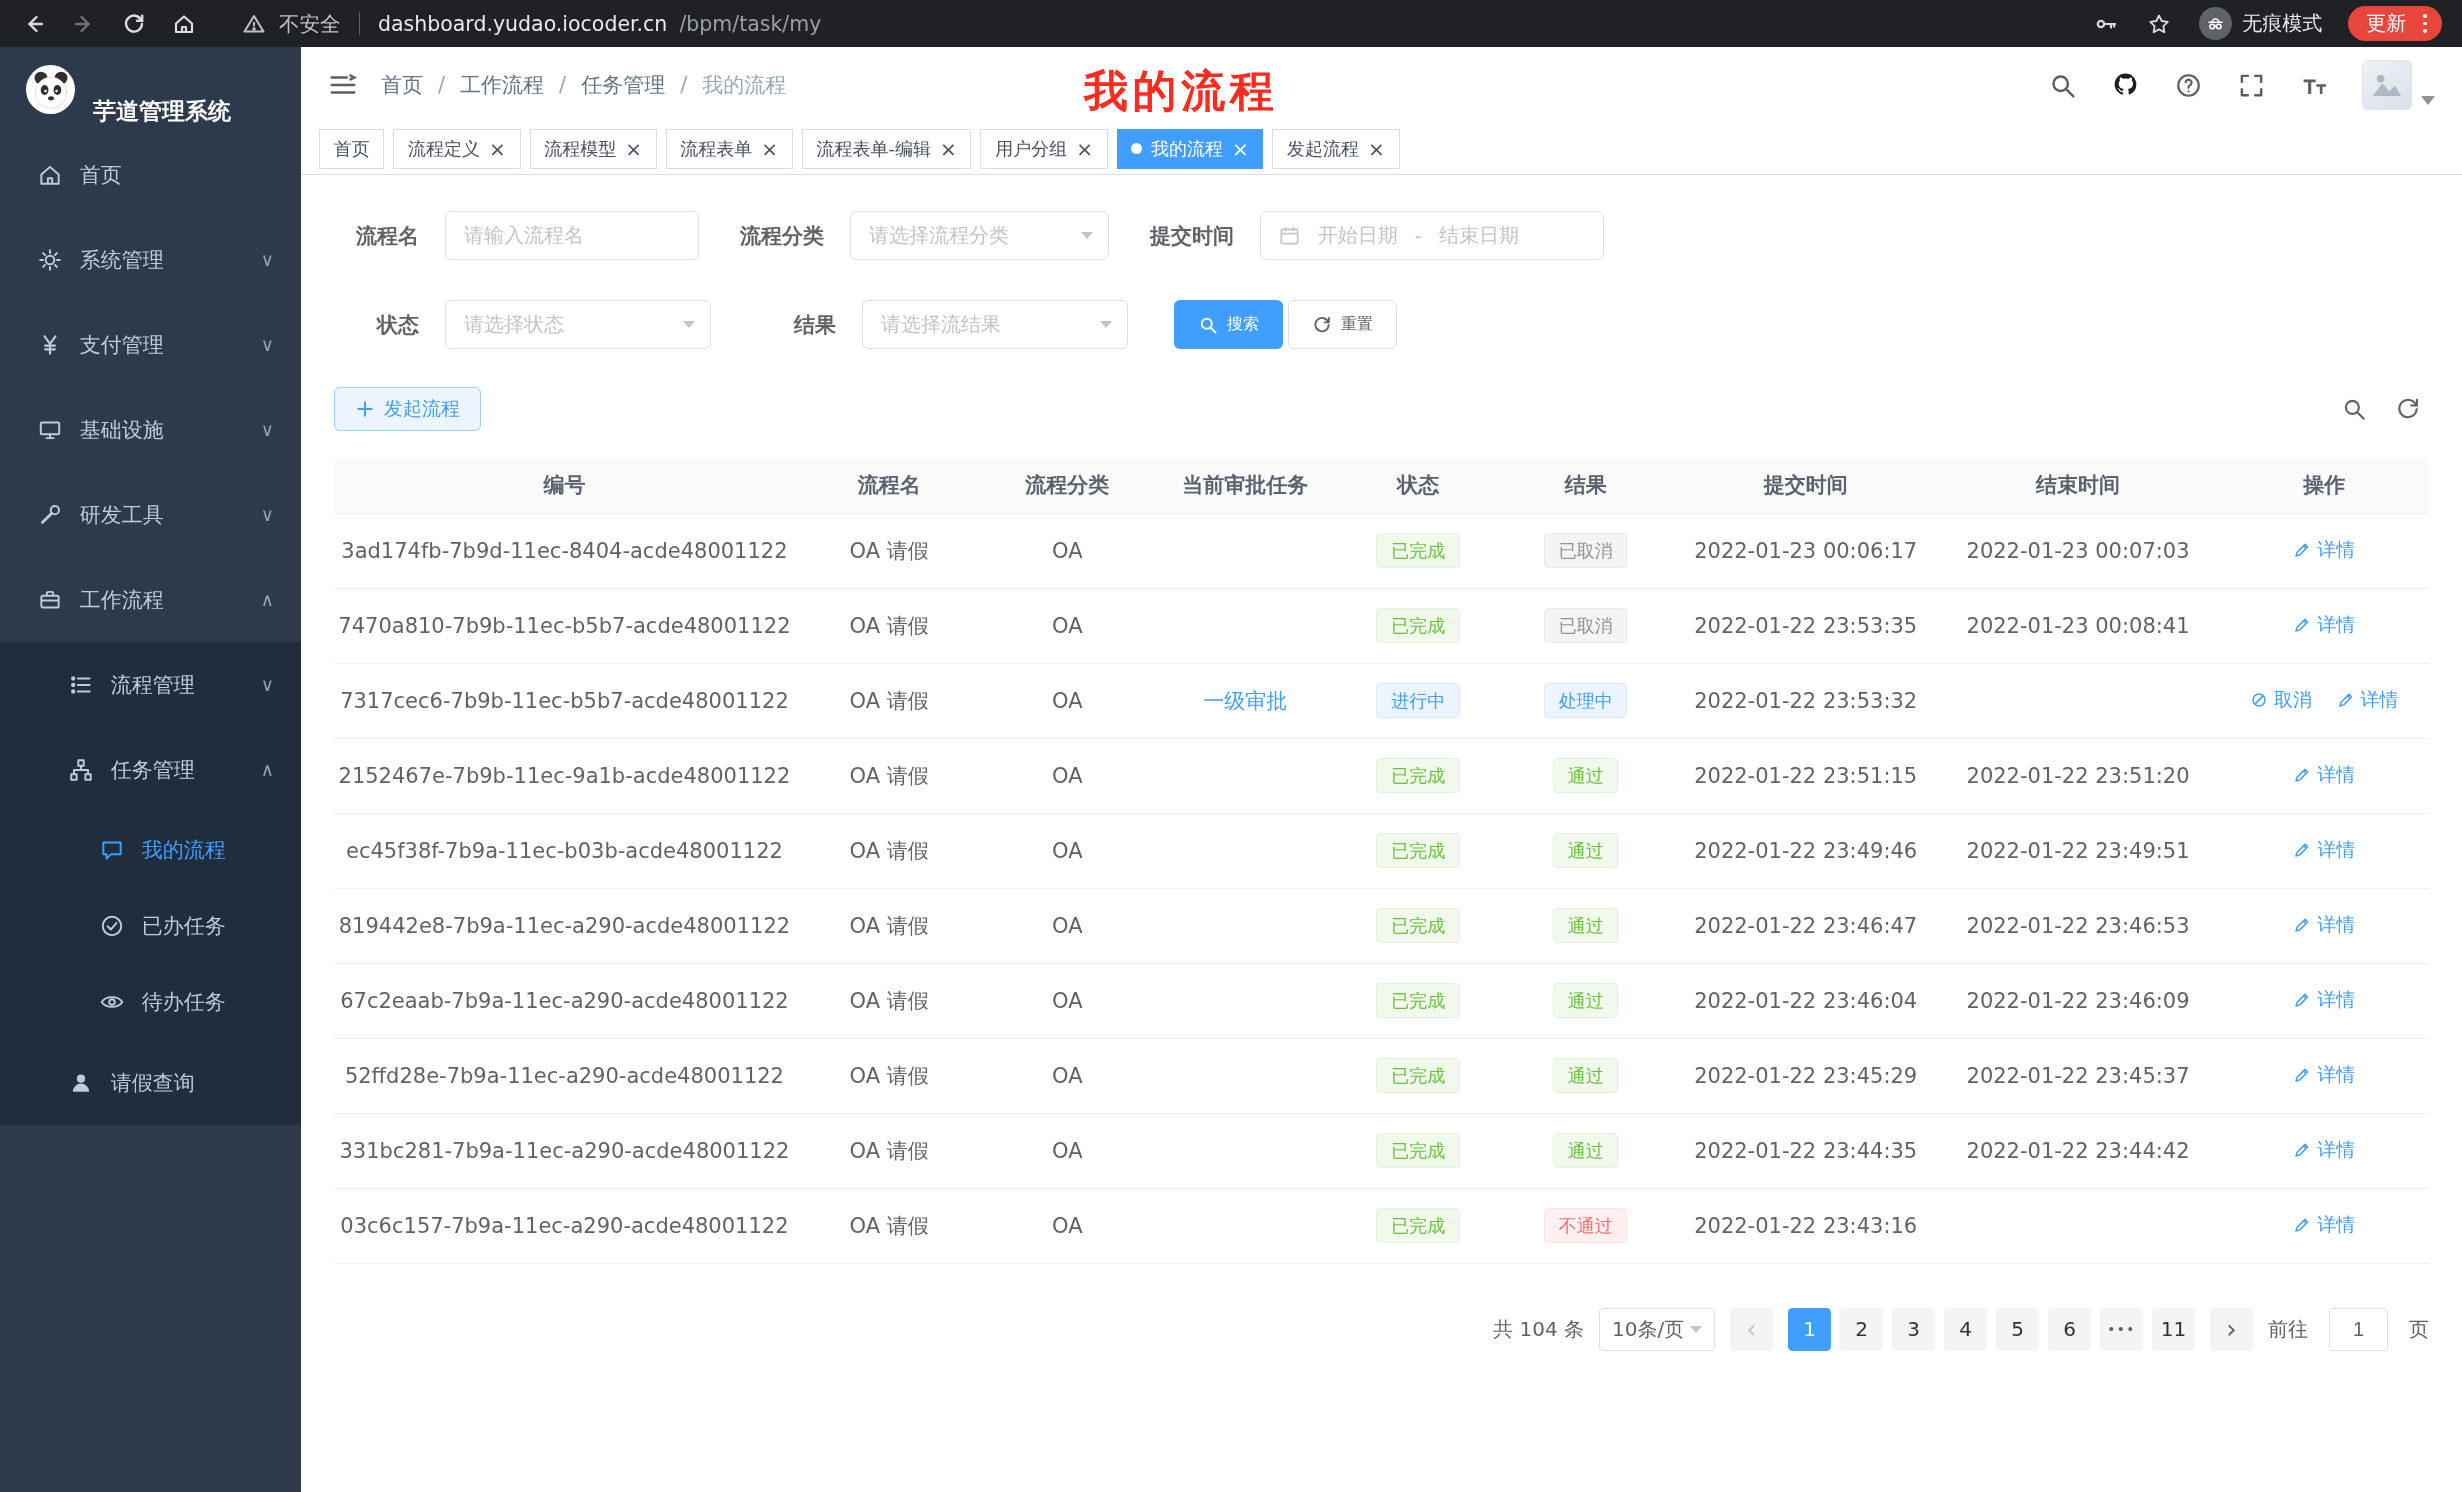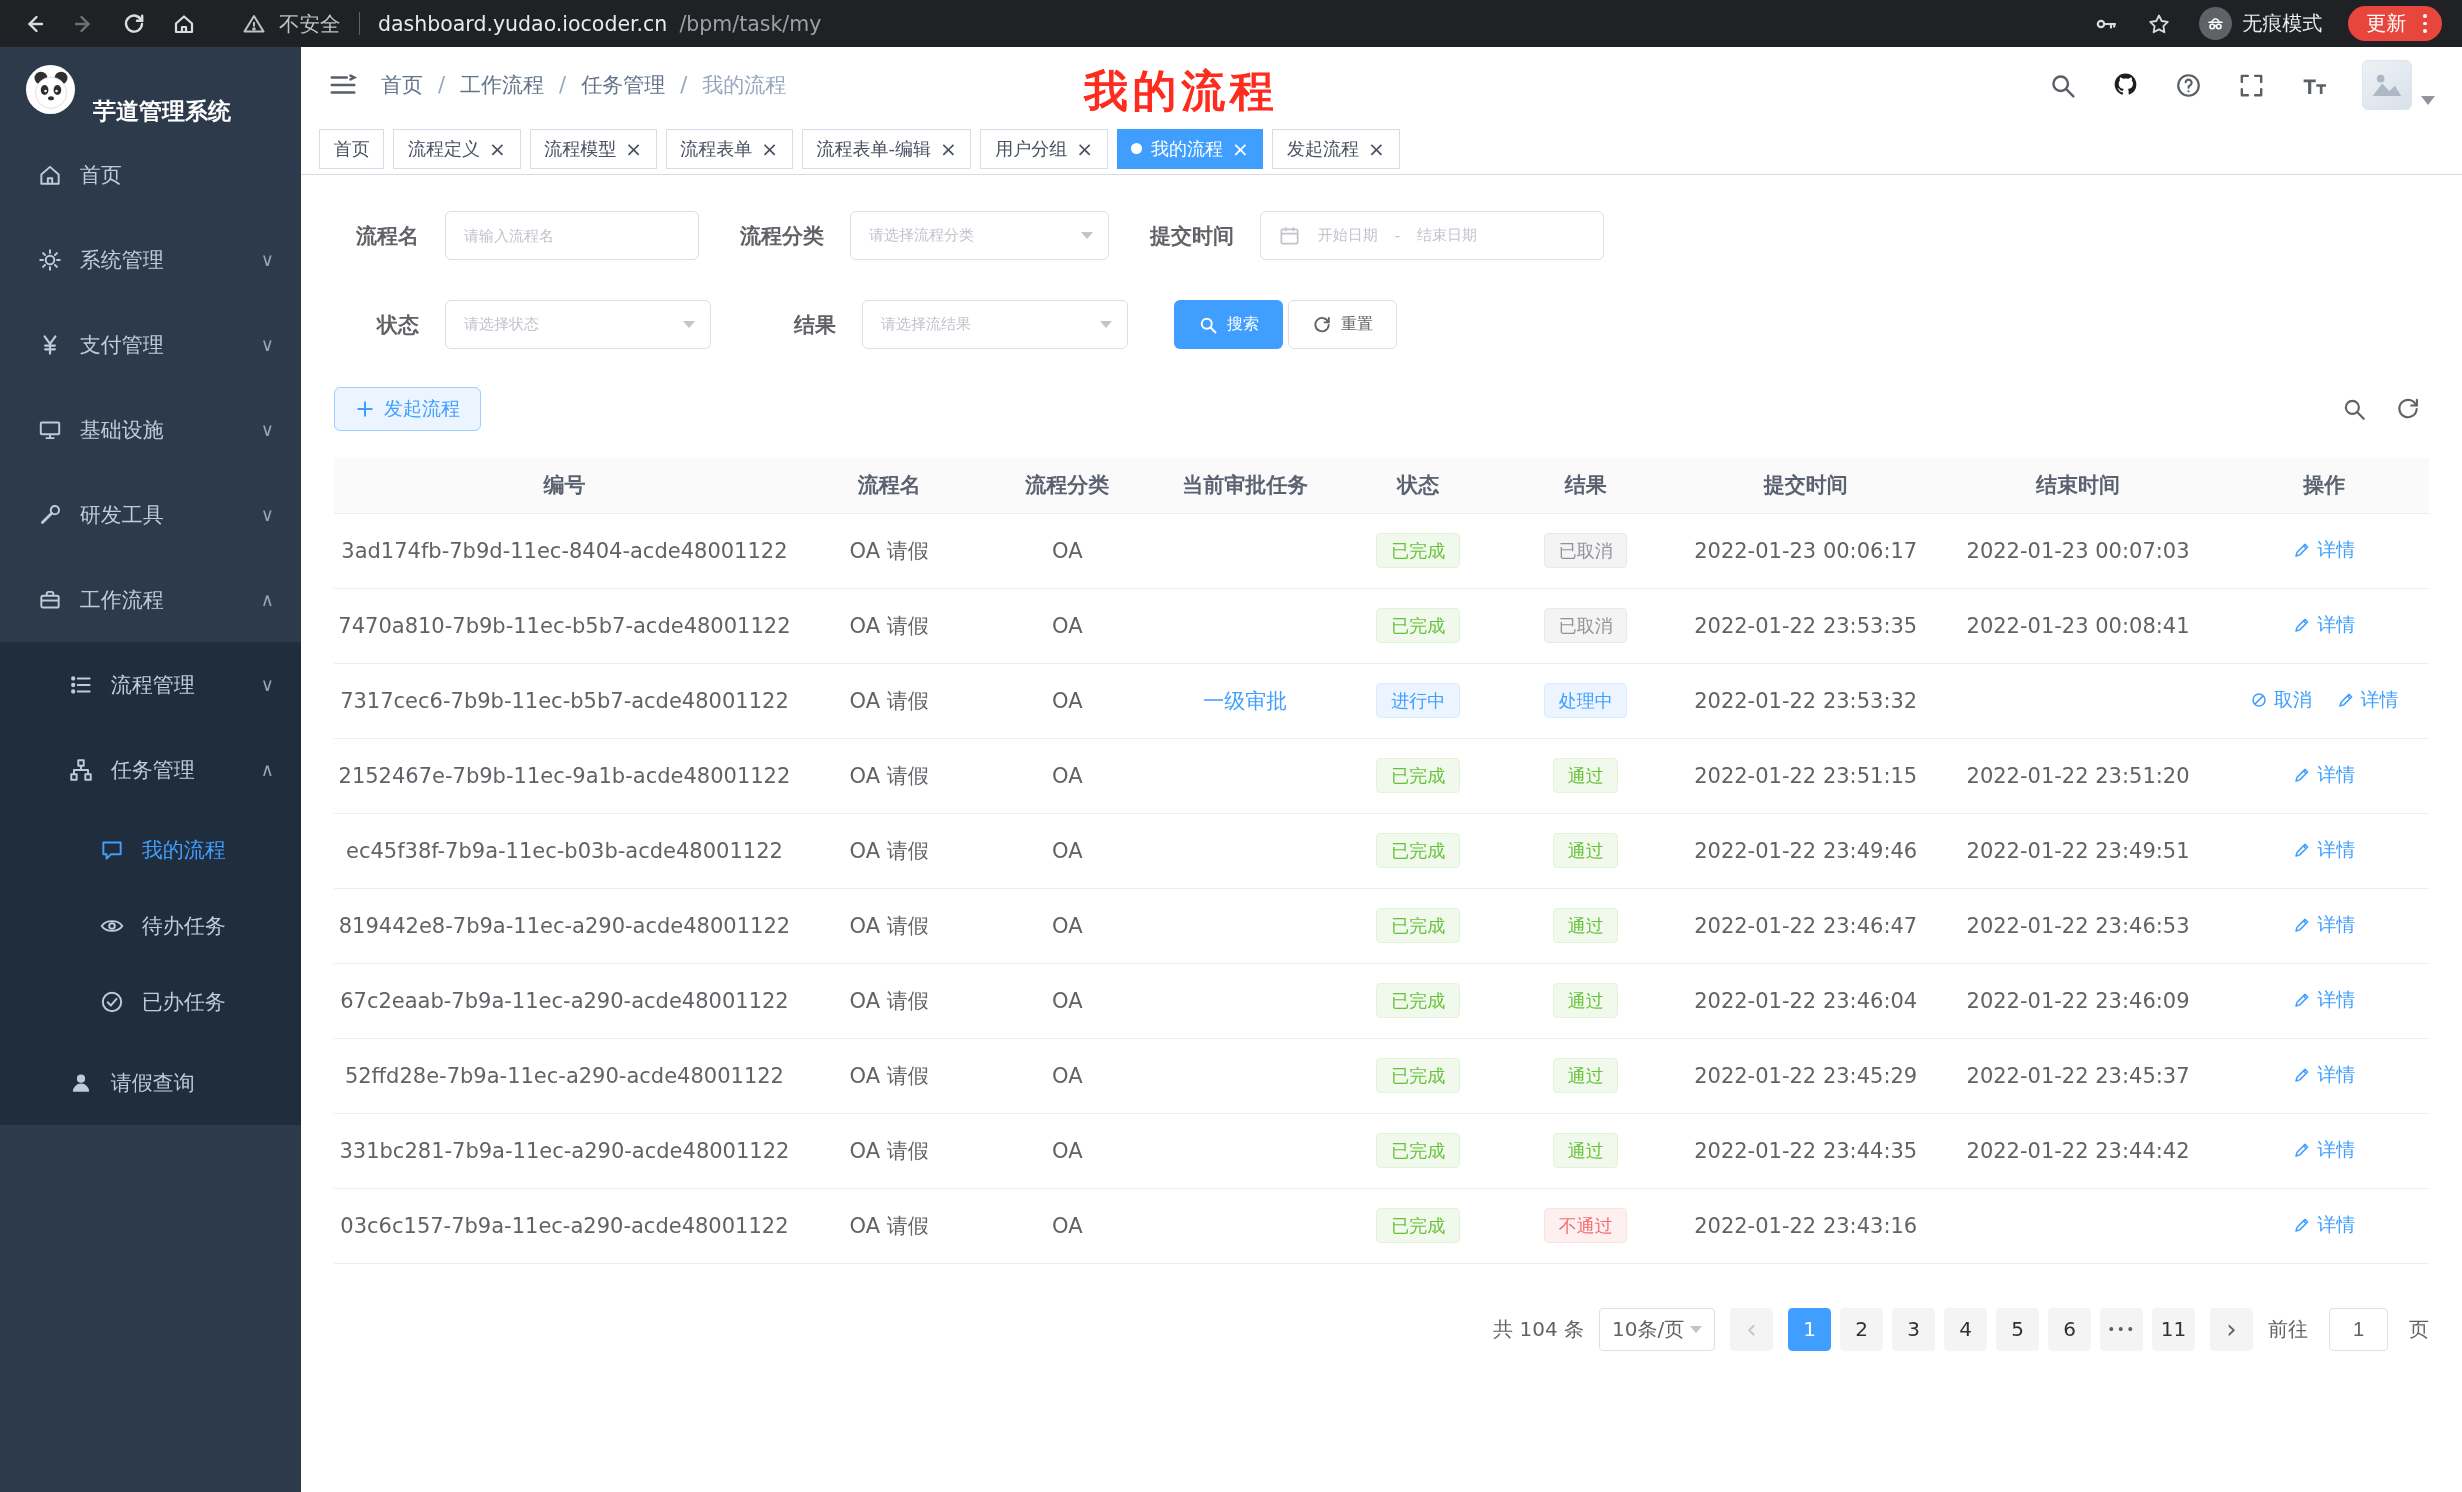--- a/index.html
+++ b/index.html
@@ -76,21 +76,21 @@
   .annotation { position:absolute; left:1084px; top:62px; font-size:44px; font-weight:700; color:#fe2c1e; letter-spacing:4.6px; z-index:30; }
 
   
   .content { padding:33px 33px 0 33px; }
   .filter-row { display:flex; align-items:center; }
   .filter-row.r1 { margin-top:3px; padding-left:21px; }
   .filter-row.r2 { margin-top:40px; padding-left:21px; }
   .fi { display:flex; align-items:center; margin-right:40px; }
   .fi .lbl { font-size:21px; font-weight:600; color:#606266; text-align:right; margin-right:26px; flex:none; }
   .lblw84 { width:64px; } .lblw112 { width:85px; }
-  .inp, .sel, .drange { height:49px; border:1.5px solid #dcdfe6; border-radius:6px; background:#fff; font-size:15px; color:#606266; }
+  .inp, .sel, .drange { height:49px; border:1.5px solid #dcdfe6; border-radius:6px; background:#fff; font-size:20px; color:#606266; }
   .inp { padding:0 18px; }
   .inp::placeholder { color:#c0c4cc; }
   .sel { display:flex; align-items:center; justify-content:space-between; padding:0 15px 0 18px; cursor:pointer; }
   .sel .ph { color:#c0c4cc; }
   .sel-caret { width:0; height:0; border-left:6.8px solid transparent; border-right:6.8px solid transparent; border-top:7.6px solid #c0c4cc; }
   .drange { display:flex; align-items:center; gap:17px; padding:0 16.7px; }
   .drange svg { width:23px; height:23px; color:#c0c4cc; flex:none; }
   .drange .ph { color:#c0c4cc; }
   .btn { height:49px; border-radius:6px; font-size:16px; display:inline-flex; align-items:center; justify-content:center; gap:9px; cursor:pointer; border:1.5px solid transparent; padding:0 23px; flex:none; }
   .btn svg { width:20px; height:20px; }
@@ -297,32 +297,32 @@
         <span>任务管理</span>
         <span class="arrow">∧</span>
       </li>
       <li class="menu-item sub lv3 active">
         <svg viewBox="0 0 24 24" fill="none" stroke="currentColor" stroke-width="1.8" stroke-linejoin="round">
             <path d="M4 5 h16 v11 h-9 l-4 4 v-4 h-3 z"></path>
           </svg>
         <span>我的流程</span>
       </li>
       <li class="menu-item sub lv3">
+        <svg viewBox="0 0 24 24" fill="none" stroke="currentColor" stroke-width="1.8" stroke-linecap="round" stroke-linejoin="round">
+            <circle cx="12" cy="12" r="8.5"></circle>
+            <polyline points="8,12.3 11,15.2 16.2,9.2"></polyline>
+          </svg>
+        <span>已办任务</span>
+      </li>
+      <li class="menu-item sub lv3">
         <svg viewBox="0 0 24 24" fill="none" stroke="currentColor" stroke-width="1.8">
             <path d="M2.5 12 C6.5 6 17.5 6 21.5 12 C17.5 18 6.5 18 2.5 12 Z"></path>
             <circle cx="12" cy="12" r="2.6"></circle>
           </svg>
         <span>待办任务</span>
-      </li>
-      <li class="menu-item sub lv3">
-        <svg viewBox="0 0 24 24" fill="none" stroke="currentColor" stroke-width="1.8" stroke-linecap="round" stroke-linejoin="round">
-            <circle cx="12" cy="12" r="8.5"></circle>
-            <polyline points="8,12.3 11,15.2 16.2,9.2"></polyline>
-          </svg>
-        <span>已办任务</span>
       </li>
       <li class="menu-item sub lv2">
         <svg viewBox="0 0 24 24" fill="currentColor">
             <circle cx="12" cy="8" r="3.8"></circle>
             <path d="M4.5 20 a7.5 7.5 0 0 1 15 0 z"></path>
           </svg>
         <span>请假查询</span>
       </li>
     </ul>
   </aside>

